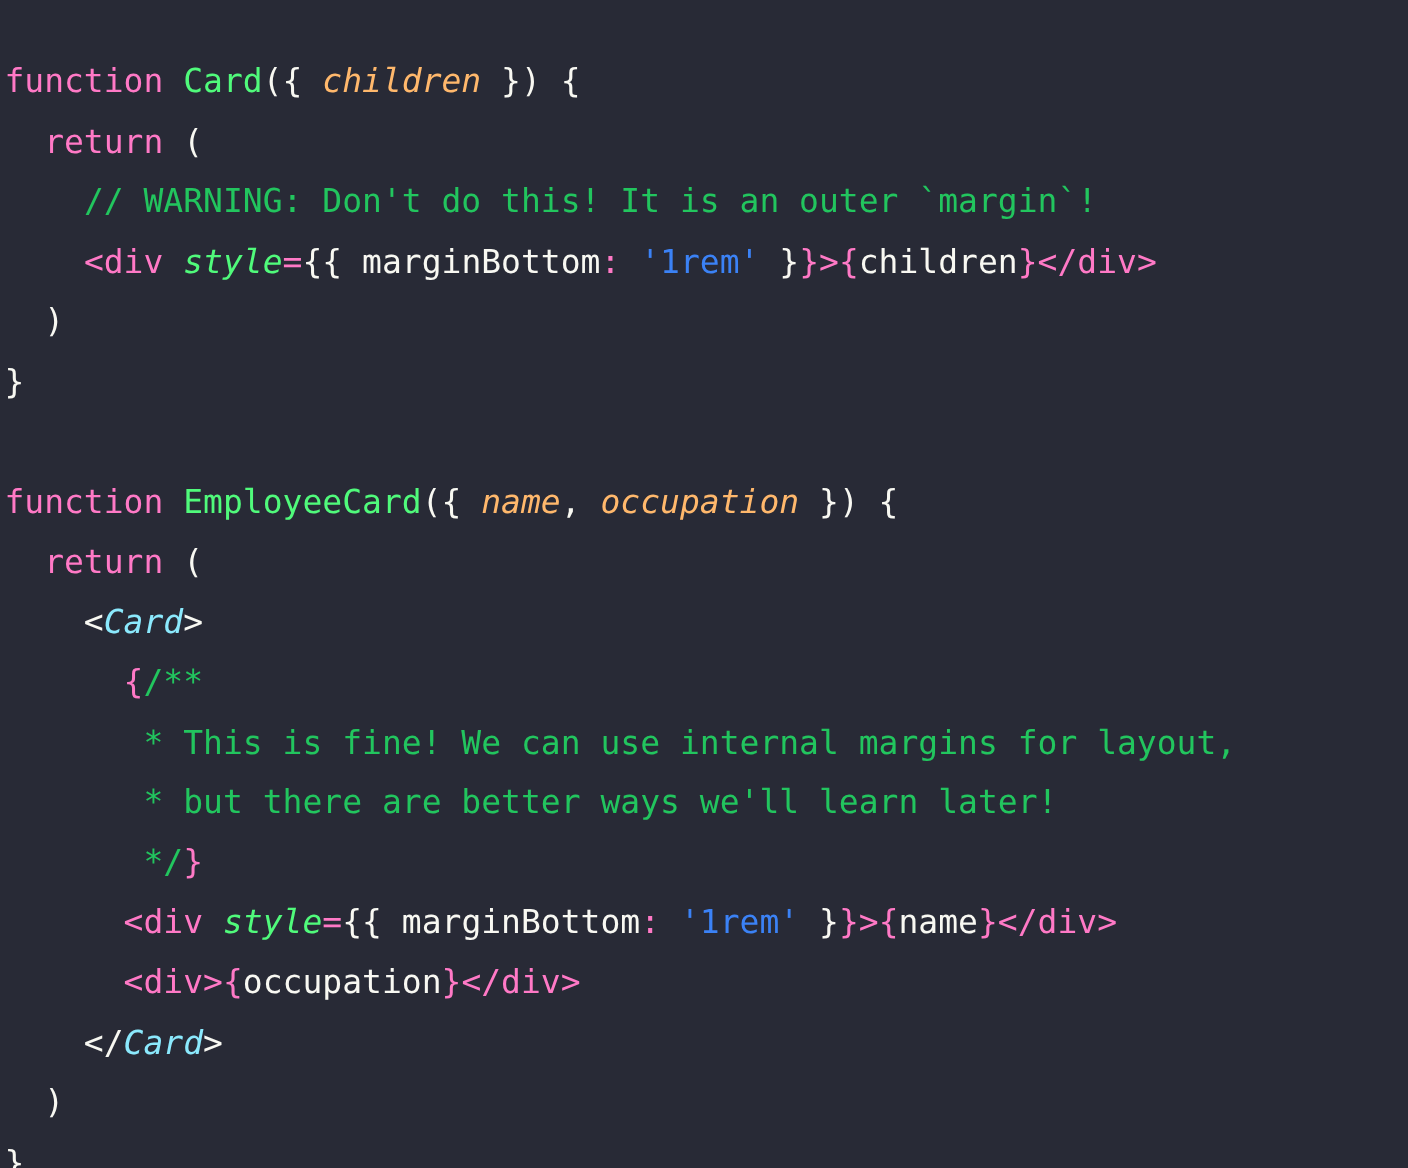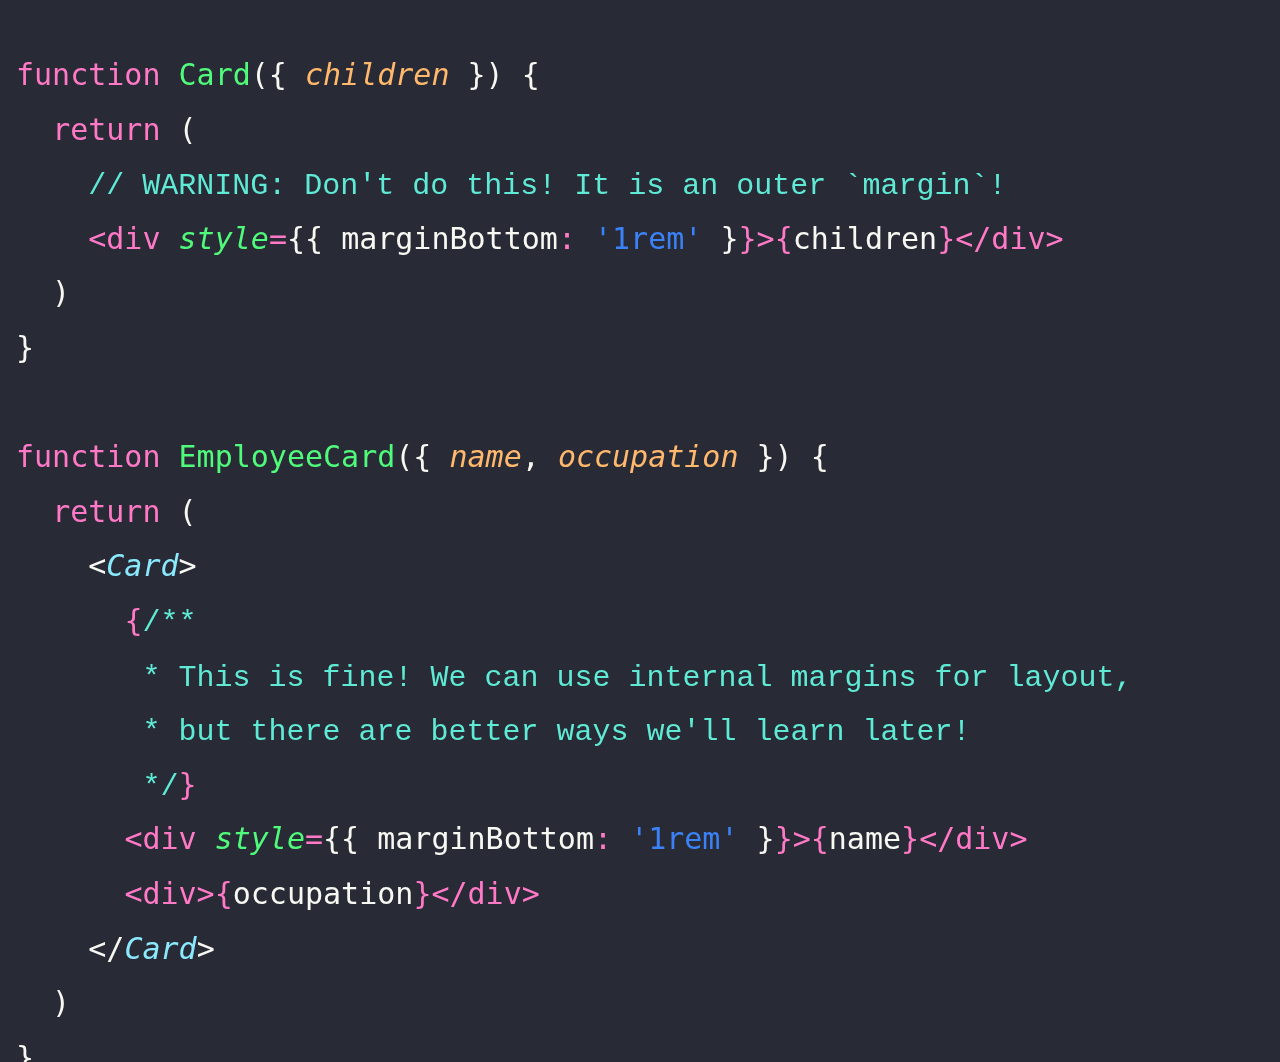--- a/index.html
+++ b/index.html
@@ -21,30 +21,30 @@
     padding: 18px 0 0 0;
     font-size: 30px;
     line-height: 54.6px;
     white-space: pre;
     letter-spacing: 0px;
     -webkit-font-smoothing: antialiased;
   }
   .ln {
     display: block;
     height: 54.6px;
-    padding-left: 16px;
+    padding-left: 4px;
     white-space: pre;
   }
   
   .t-plain   { color: #f8f8f2; }
   .t-key     { color: #ff79c6; }   
   .t-fn      { color: #50fa7b; }   
   .t-param   { color: #ffb86c; font-style: italic; }  
   .t-attr    { color: #50fa7b; font-style: italic; }   
   .t-str     { color: #3b82f6; }   
-  .t-comment { color: #5eead4; font-family: Liberation Mono, monospace; }   
+  .t-comment { color: #22c55e; }   
   .t-comp    { color: #8be9fd; font-style: italic; }  
   .t-punct   { color: #f8f8f2; }
 </style>
 </head>
 <body>
 
 <pre id="code-block"><span class="ln"><span class="t-key">function</span><span class="t-plain"> </span><span class="t-fn">Card</span><span class="t-punct">({ </span><span class="t-param">children</span><span class="t-punct"> }) {</span></span><span class="ln"><span class="t-plain">  </span><span class="t-key">return</span><span class="t-punct"> (</span></span><span class="ln"><span class="t-plain">    </span><span class="t-comment">// WARNING: Don't do this! It is an outer `margin`!</span></span><span class="ln"><span class="t-plain">    </span><span class="t-key">&lt;div</span><span class="t-plain"> </span><span class="t-attr">style</span><span class="t-key">=</span><span class="t-punct">{{ </span><span class="t-punct">marginBottom</span><span class="t-key">:</span><span class="t-plain"> </span><span class="t-str">'1rem'</span><span class="t-punct"> }</span><span class="t-key">}&gt;</span><span class="t-key">{</span><span class="t-punct">children</span><span class="t-key">}</span><span class="t-key">&lt;/div&gt;</span></span><span class="ln"><span class="t-punct">  )</span></span><span class="ln"><span class="t-punct">}</span></span><span class="ln">&nbsp;</span><span class="ln"><span class="t-key">function</span><span class="t-plain"> </span><span class="t-fn">EmployeeCard</span><span class="t-punct">({ </span><span class="t-param">name</span><span class="t-punct">, </span><span class="t-param">occupation</span><span class="t-punct"> }) {</span></span><span class="ln"><span class="t-plain">  </span><span class="t-key">return</span><span class="t-punct"> (</span></span><span class="ln"><span class="t-punct">    &lt;</span><span class="t-comp">Card</span><span class="t-punct">&gt;</span></span><span class="ln"><span class="t-plain">      </span><span class="t-key">{</span><span class="t-comment">/**</span></span><span class="ln"><span class="t-plain">       </span><span class="t-comment">* This is fine! We can use internal margins for layout,</span></span><span class="ln"><span class="t-plain">       </span><span class="t-comment">* but there are better ways we'll learn later!</span></span><span class="ln"><span class="t-plain">       </span><span class="t-comment">*/</span><span class="t-key">}</span></span><span class="ln"><span class="t-plain">      </span><span class="t-key">&lt;div</span><span class="t-plain"> </span><span class="t-attr">style</span><span class="t-key">=</span><span class="t-punct">{{ </span><span class="t-punct">marginBottom</span><span class="t-key">:</span><span class="t-plain"> </span><span class="t-str">'1rem'</span><span class="t-punct"> }</span><span class="t-key">}&gt;</span><span class="t-key">{</span><span class="t-punct">name</span><span class="t-key">}</span><span class="t-key">&lt;/div&gt;</span></span><span class="ln"><span class="t-plain">      </span><span class="t-key">&lt;div&gt;</span><span class="t-key">{</span><span class="t-punct">occupation</span><span class="t-key">}</span><span class="t-key">&lt;/div&gt;</span></span><span class="ln"><span class="t-punct">    &lt;/</span><span class="t-comp">Card</span><span class="t-punct">&gt;</span></span><span class="ln"><span class="t-punct">  )</span></span><span class="ln"><span class="t-punct">}</span></span></pre>
 
 </body></html>

